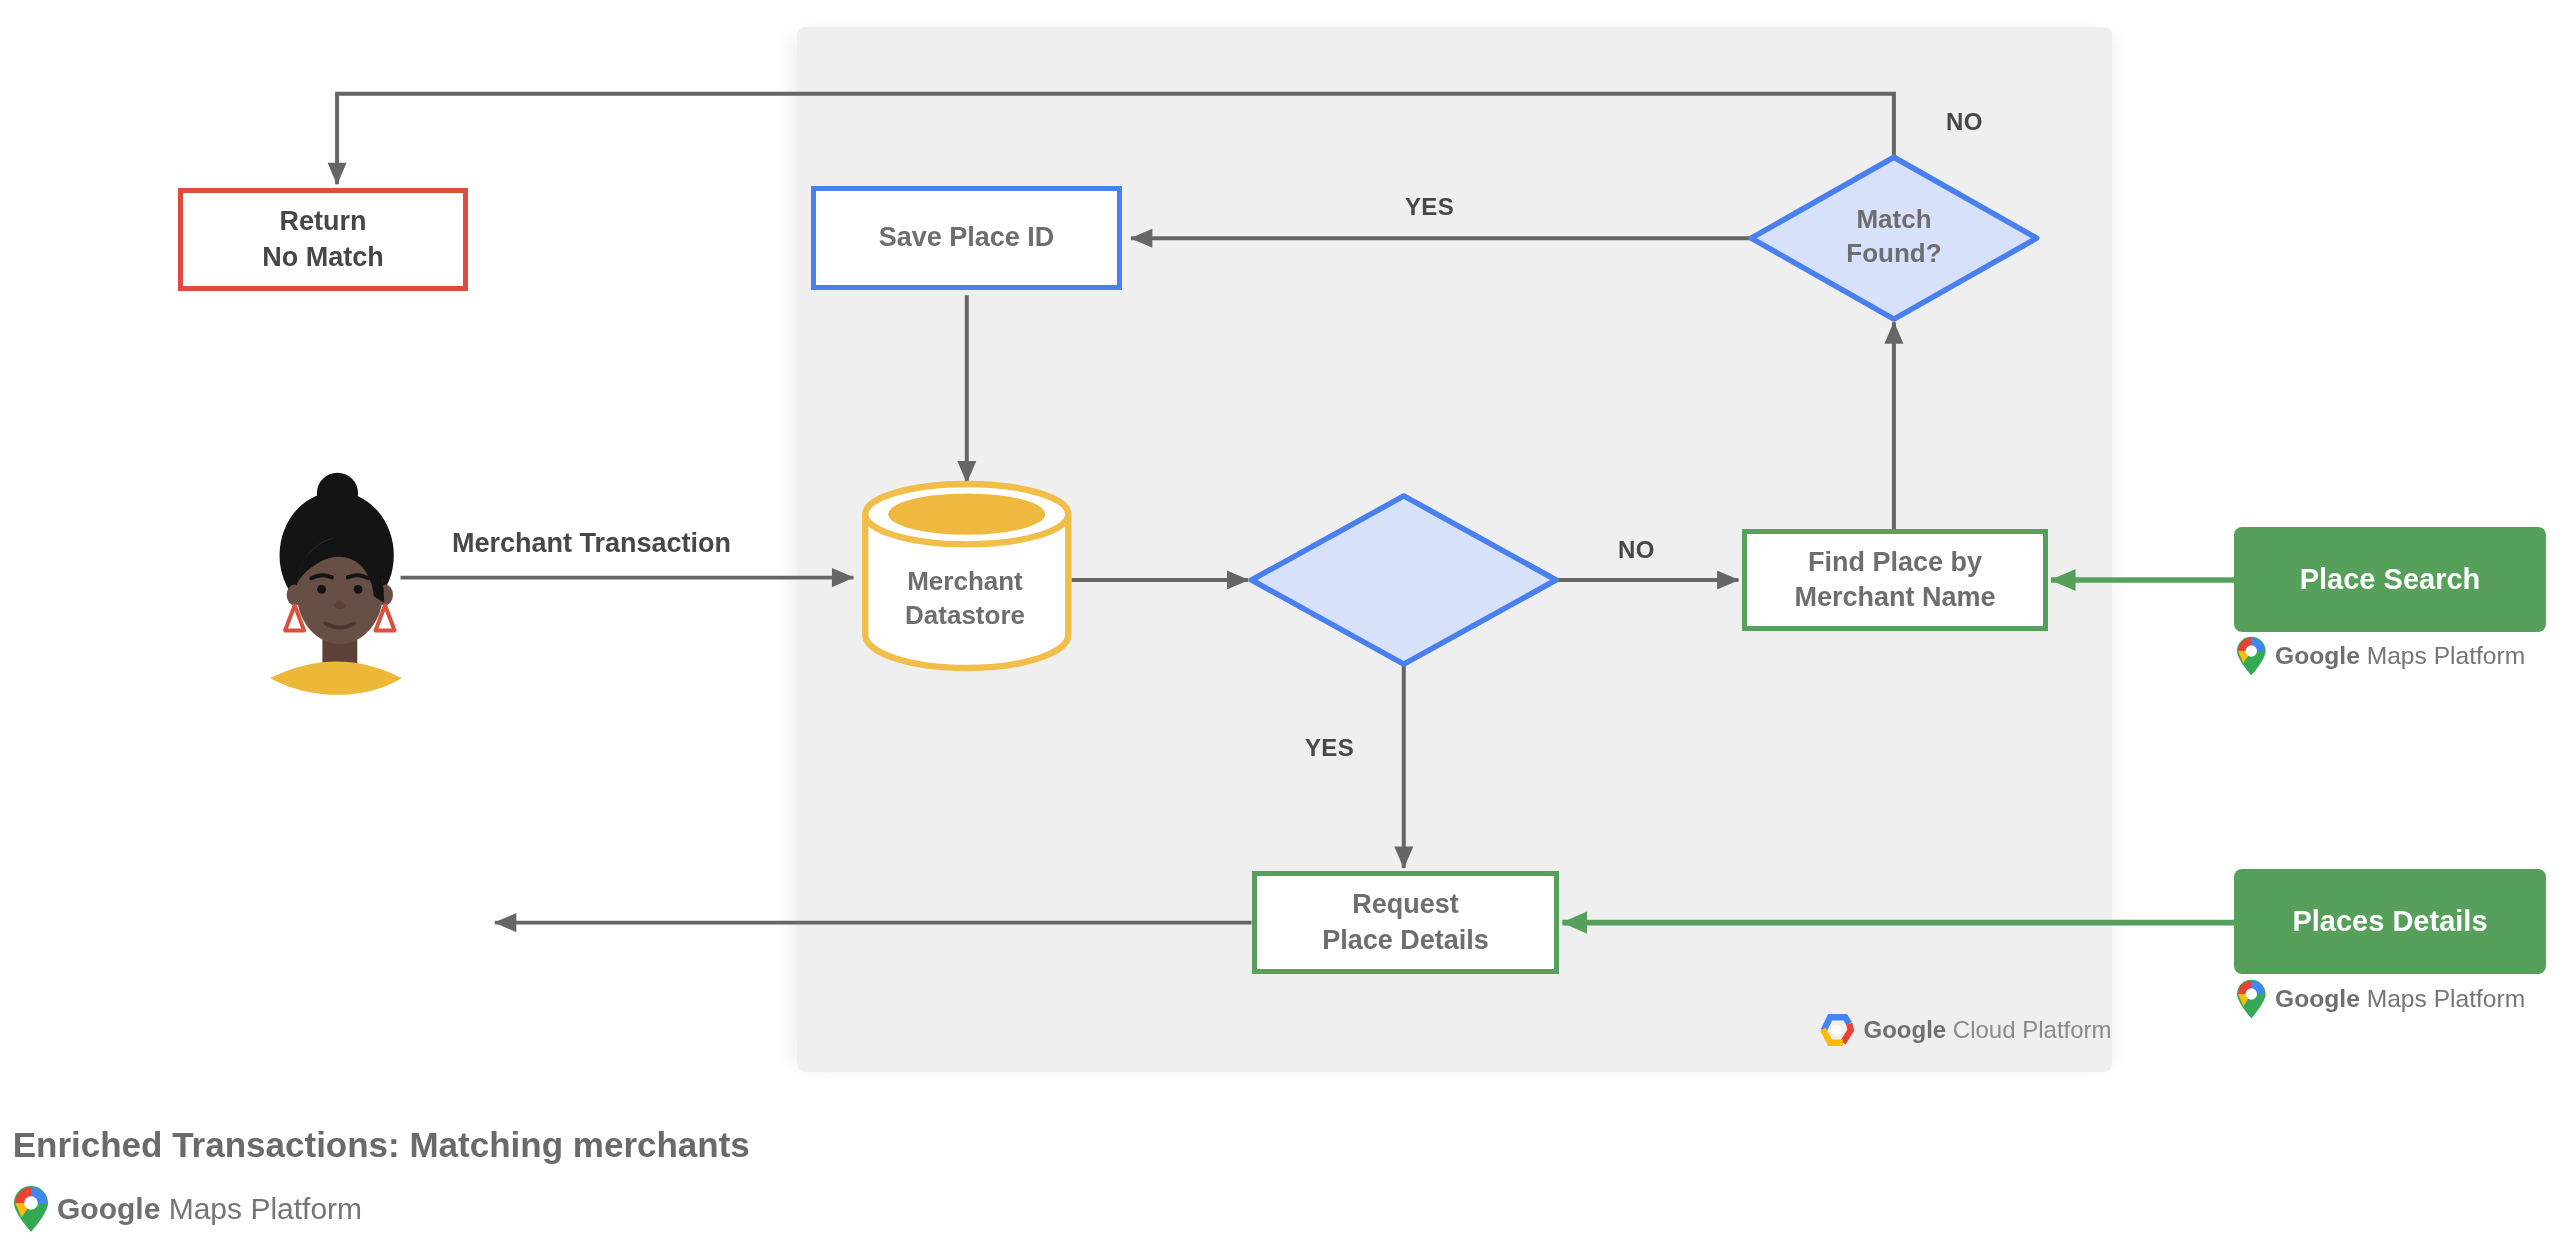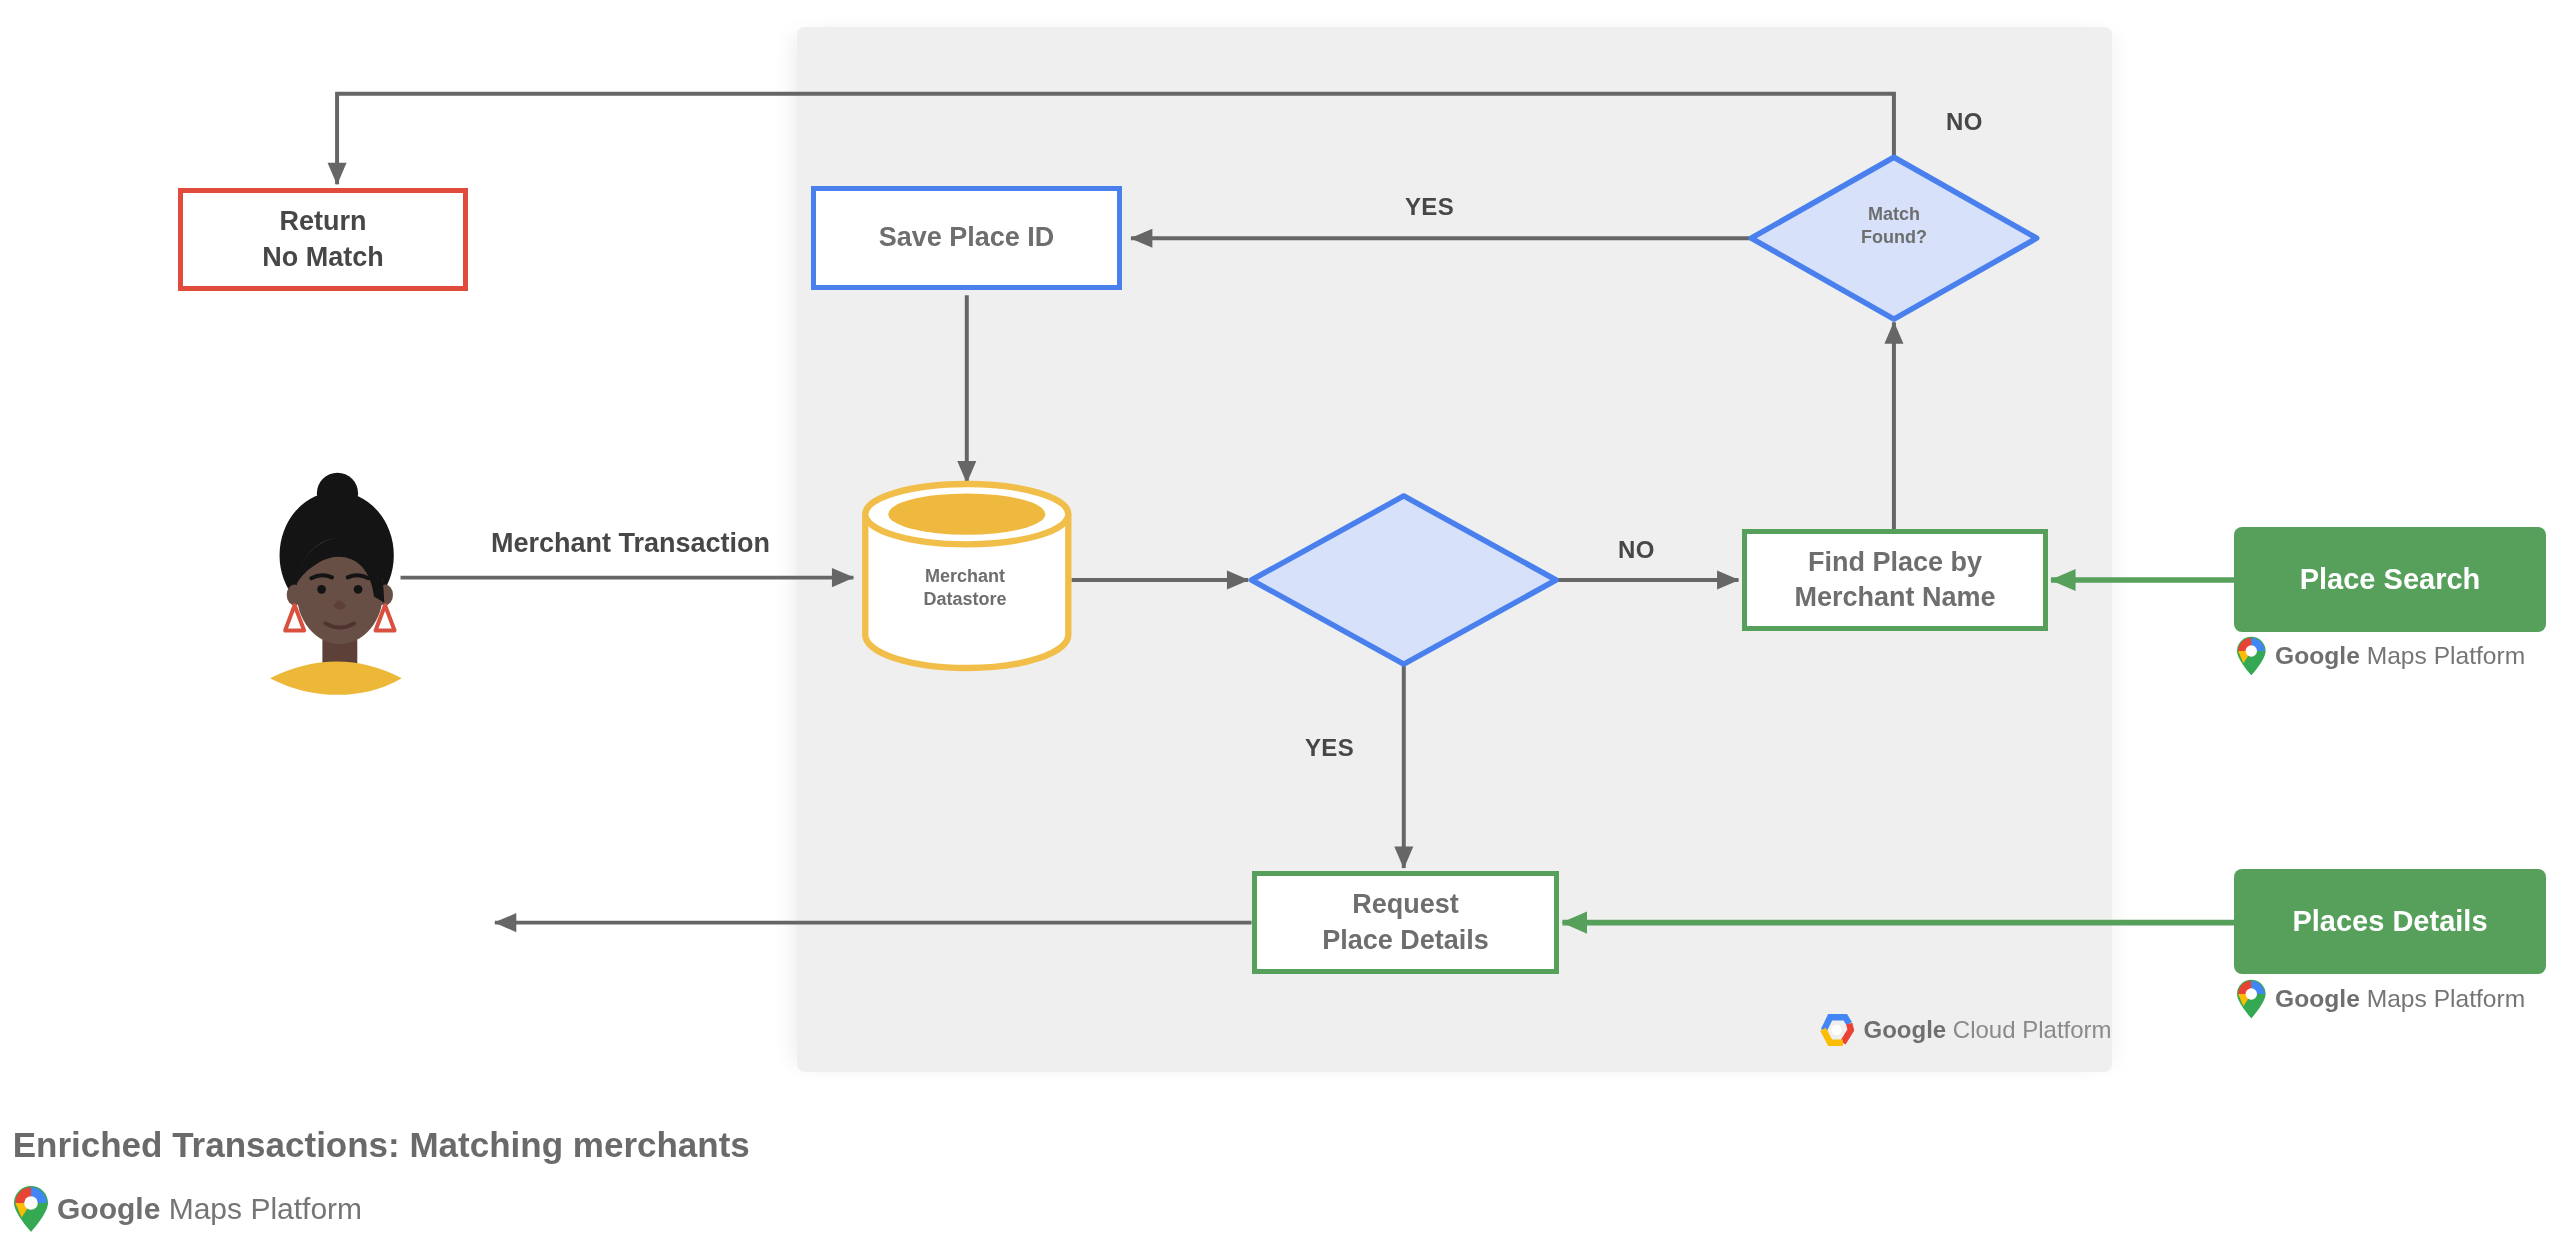--- a/index.html
+++ b/index.html
@@ -21,28 +21,28 @@
   .b-red   {border:5.6px solid var(--red,#E04B3B);  color:var(--text-dark,#474747);}
   .b-blue  {border:5.6px solid var(--blue,#4A80ED); color:var(--text-gray,#6E6E6E);}
   .b-green {border:5.6px solid var(--green,#57A05C);color:var(--text-gray,#6E6E6E);}
   .b-yellow{border:5.6px solid var(--yellow,#F2BE4A);color:var(--text-dark,#474747);}
   .fill-green{
     background:var(--green,#57A05C);border:none;border-radius:8px;
     color:#ffffff;font-size:29px;font-weight:700;
   }
   .dlabel{
     position:absolute;text-align:center;color:var(--text-gray,#6E6E6E);
-    font-weight:700;font-size:18px;line-height:1.3;pointer-events:none;
+    font-weight:700;font-size:26px;line-height:1.3;pointer-events:none;
   }
   .elabel{
     position:absolute;text-align:center;color:var(--text-dark,#474747);
     font-weight:700;font-size:24px;letter-spacing:0.4px;
   }
   .mt-label{
-    position:absolute;text-align:center;color:var(--text-dark,#474747);
+    position:absolute;color:var(--text-dark,#474747);
     font-weight:700;font-size:27px;
   }
   .logo-row{position:absolute;display:flex;align-items:center;gap:9.5px;}
   .logo-row .txt{white-space:nowrap;font-size:24.6px;color:#757575;}
   .logo-row .txt .g{font-weight:600;color:#6F6F6F;}
   .logo-row.gcp .txt{font-size:24px;}
   .logo-row.gcp .txt .g{font-weight:600;color:#6F6F6F;}
   .logo-row.gcp .txt .p{color:#8A8A8A;}
   .caption-title{
     position:absolute;left:12.7px;top:1125px;

